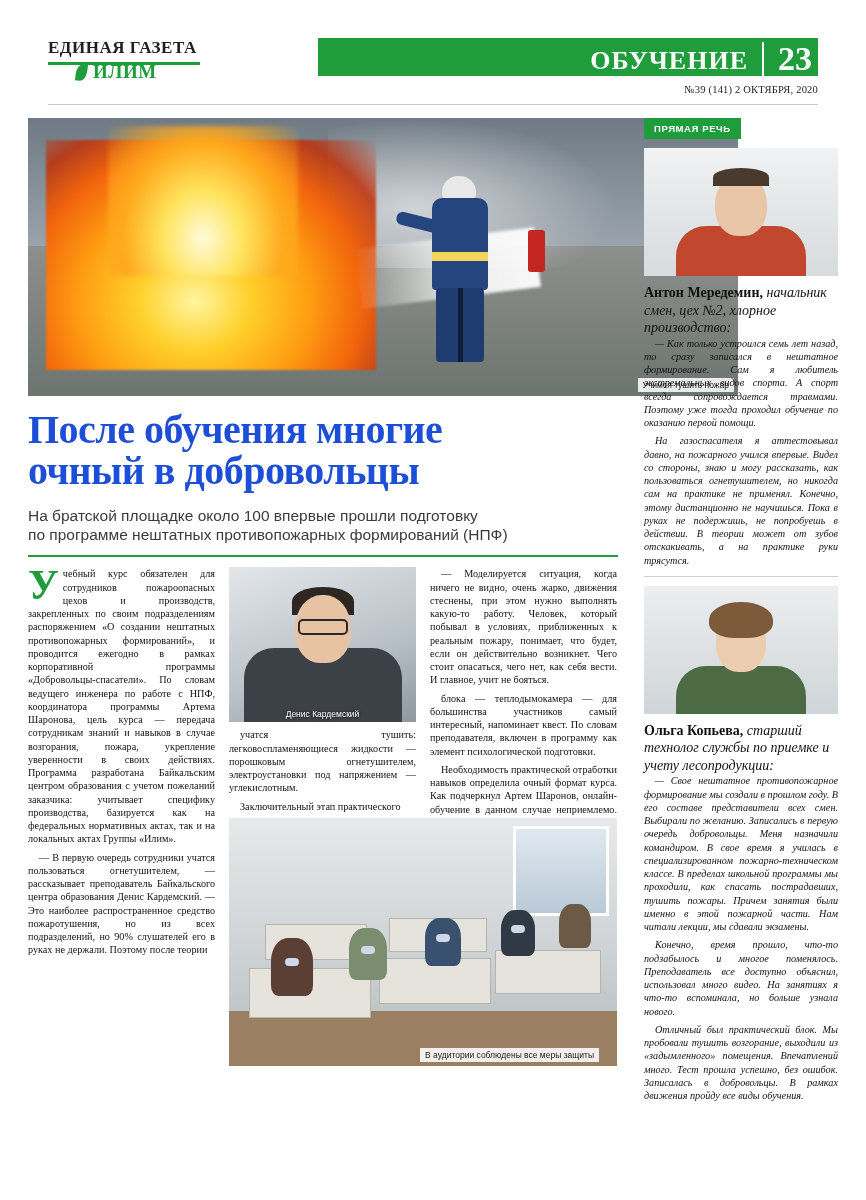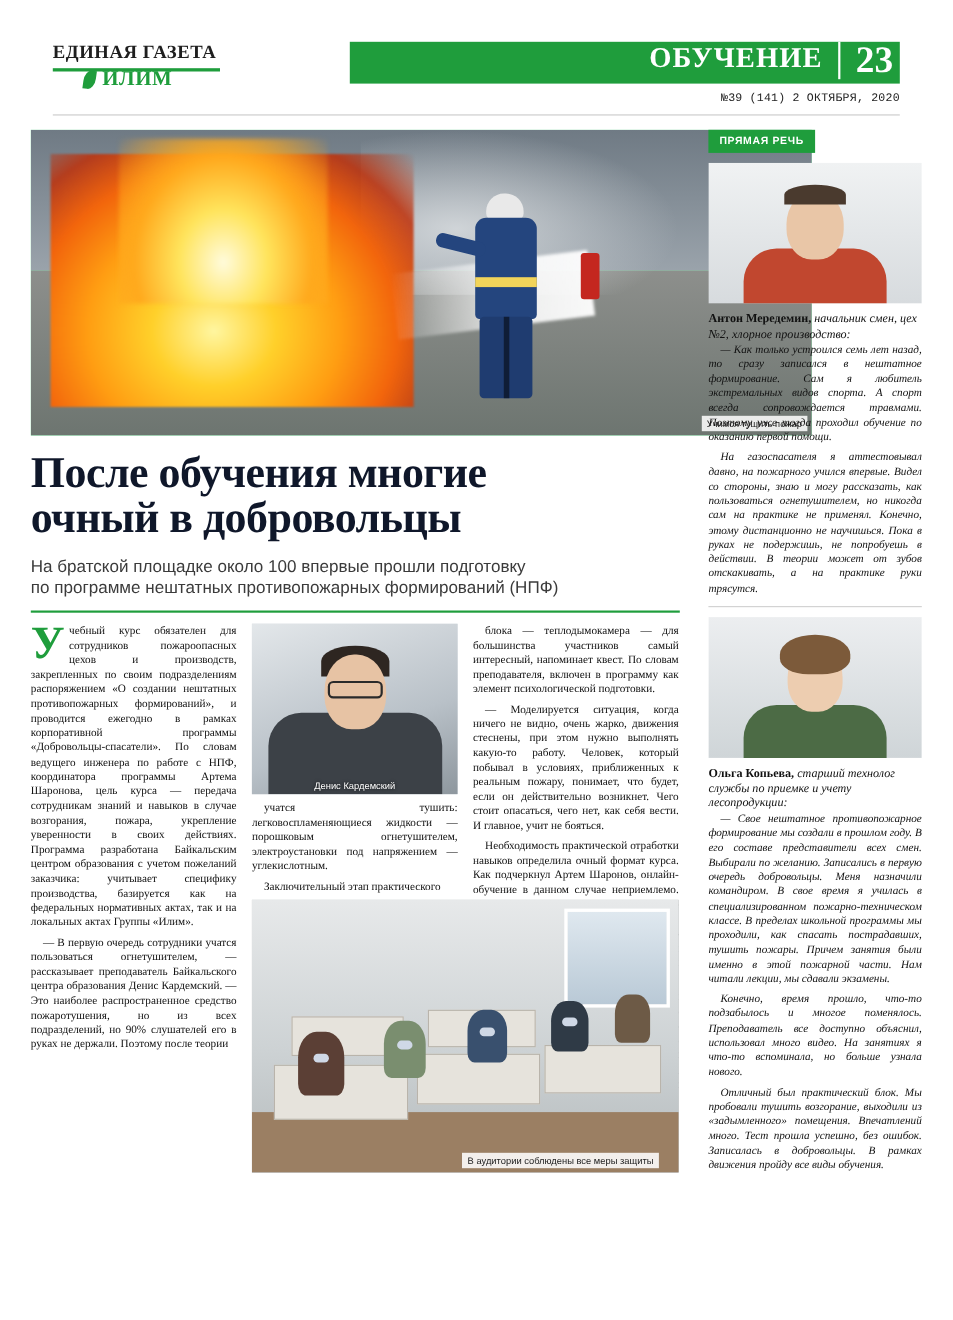--- a/index.html
+++ b/index.html
@@ -30,33 +30,33 @@
     transform:rotate(8deg);
   }
   .logo-word{
     font-weight:bold;font-size:19px;color:#1f9d3c;letter-spacing:.5px;
   }
   .logo-rule{
     position:absolute;left:20px;top:62px;width:152px;height:3px;background:#1f9d3c;
   }
   .section-bar{
     position:absolute;left:290px;right:20px;top:38px;height:38px;
-    background:#1f9d3c;display:flex;align-items:flex-start;justify-content:flex-end;
+    background:#1f9d3c;display:flex;align-items:flex-end;justify-content:flex-end;
   }
   .section-name{
     color:#fff;font-weight:bold;font-size:26px;letter-spacing:1px;
     font-family:"Liberation Serif", serif;padding-right:14px;
   }
   .page-num{
     color:#fff;font-weight:bold;font-size:34px;line-height:1;
     border-left:2px solid #ffffff;padding-left:14px;padding-right:6px;
   }
   .issue-line{
     position:absolute;right:20px;top:84px;font-size:10.5px;color:#222;
-    font-family:Liberation Mono, monospace;letter-spacing:.2px;
+    font-family:Liberation Serif, serif;letter-spacing:.2px;
   }
   .head-rule{
     position:absolute;left:20px;right:20px;top:104px;height:1px;background:#c9c9c9;
   }
 
   
   .content{position:absolute;left:28px;top:118px;width:810px;}
   .left-col{position:absolute;left:0;top:0;width:590px;}
   .right-col{position:absolute;left:616px;top:0;width:194px;}
 
@@ -102,21 +102,21 @@
   .photo-caption{
     position:absolute;right:4px;bottom:4px;
     background:rgba(255,255,255,.86);color:#222;
     font-family:"Liberation Sans", sans-serif;font-size:8.5px;
     padding:2px 5px;
   }
 
   
   .headline{
     margin-top:14px;
-    color:#0f172a;font-weight:bold;
+    color:#1d4ed8;font-weight:bold;
     font-size:40px;line-height:1.02;letter-spacing:-0.5px;
     font-family:"Liberation Serif", serif;
   }
   .headline .l2{display:block;}
   .subhead{
     margin-top:14px;font-size:15.5px;line-height:1.28;color:#3b3b3b;
     font-family:"Liberation Sans", sans-serif;
   }
   .green-rule{margin-top:10px;height:2px;background:#1f9d3c;width:100%;}
 
@@ -166,21 +166,21 @@
   .speech-tag{
     display:inline-block;background:#1f9d3c;color:#fff;font-weight:bold;
     font-family:"Liberation Sans", sans-serif;font-size:9.5px;letter-spacing:.6px;
     padding:5px 10px;
   }
   .side-rule{height:1px;background:#cfcfcf;margin:9px 0;}
   .side-photo{position:relative;width:194px;height:128px;overflow:hidden;margin-top:9px;}
   .sp-bg1{position:absolute;inset:0;background:linear-gradient(#f0f2f3,#d7dbde);}
   .sp-bg2{position:absolute;inset:0;background:linear-gradient(#eceef0,#cfd5d8);}
   .side-name{
-    margin-top:8px;font-size:11px;line-height:1.25;
+    margin-top:8px;font-size:14px;line-height:1.25;
     font-family:"Liberation Serif", serif;
   }
   .side-name b{font-weight:bold;}
   .side-name i{font-style:italic;}
   .side-text p{
     margin:0 0 5px 0;font-size:10.2px;line-height:1.30;text-align:justify;
     font-style:italic;text-indent:11px;font-family:"Liberation Serif", serif;
   }
   .sig{
     margin-top:6px;text-align:right;font-style:italic;font-size:10.2px;line-height:1.3;
@@ -283,22 +283,22 @@
             <div class="person" style="left:196px;top:100px;width:36px;height:48px;background:#39506e;"></div>
             <div class="mask" style="left:207px;top:116px;"></div>
             <div class="person" style="left:272px;top:92px;width:34px;height:46px;background:#2f3a46;"></div>
             <div class="mask" style="left:282px;top:107px;"></div>
             <div class="person" style="left:330px;top:86px;width:32px;height:44px;background:#6d5a46;"></div>
             <div class="cl-caption">В аудитории соблюдены все меры защиты</div>
           </div>
         </div>
 
         <div class="col">
+          <p class="ind">— Моделируется ситуация, когда ничего не видно, очень жарко, движения стеснены, при этом нужно выполнять какую-то работу. Человек, который побывал в условиях, приближенных к реальным пожару, понимает, что будет, если он действительно возникнет. Чего стоит опасаться, чего нет, как себя вести. И главное, учит не бояться.</p>
           <p class="ind">блока — теплодымокамера — для большинства участников самый интересный, напоминает квест. По словам преподавателя, включен в программу как элемент психологической подготовки.</p>
-          <p class="ind">— Моделируется ситуация, когда ничего не видно, очень жарко, движения стеснены, при этом нужно выполнять какую-то работу. Человек, который побывал в условиях, приближенных к реальным пожару, понимает, что будет, если он действительно возникнет. Чего стоит опасаться, чего нет, как себя вести. И главное, учит не бояться.</p>
           <p class="ind">Необходимость практической отработки навыков определила очный формат курса. Как подчеркнул Артем Шаронов, онлайн-обучение в данном случае неприемлемо. Невозможно отрабатывать практические действия «через экран монитора». Обучающиеся должны «набить руку» в работе с пожарно-техническим вооружением, чтобы увериться в своих действиях.</p>
           <p class="ind">Преподаватель высоко оценил активность участников. Как правило, это заинтересованные сотрудники, которые пришли с пониманием, чему и для чего они учатся. Многие из них не были добровольцами. Но по окончании курса укрепились в желании пополнить ряды добровольцев-спасателей.</p>
           <div class="sig">
             <div>Подготовила Марина Малыгина</div>
             <div>Фото Валерия Павлова</div>
             <div>и Артема Шаронова</div>
           </div>
         </div>
       </div>
     </div>

